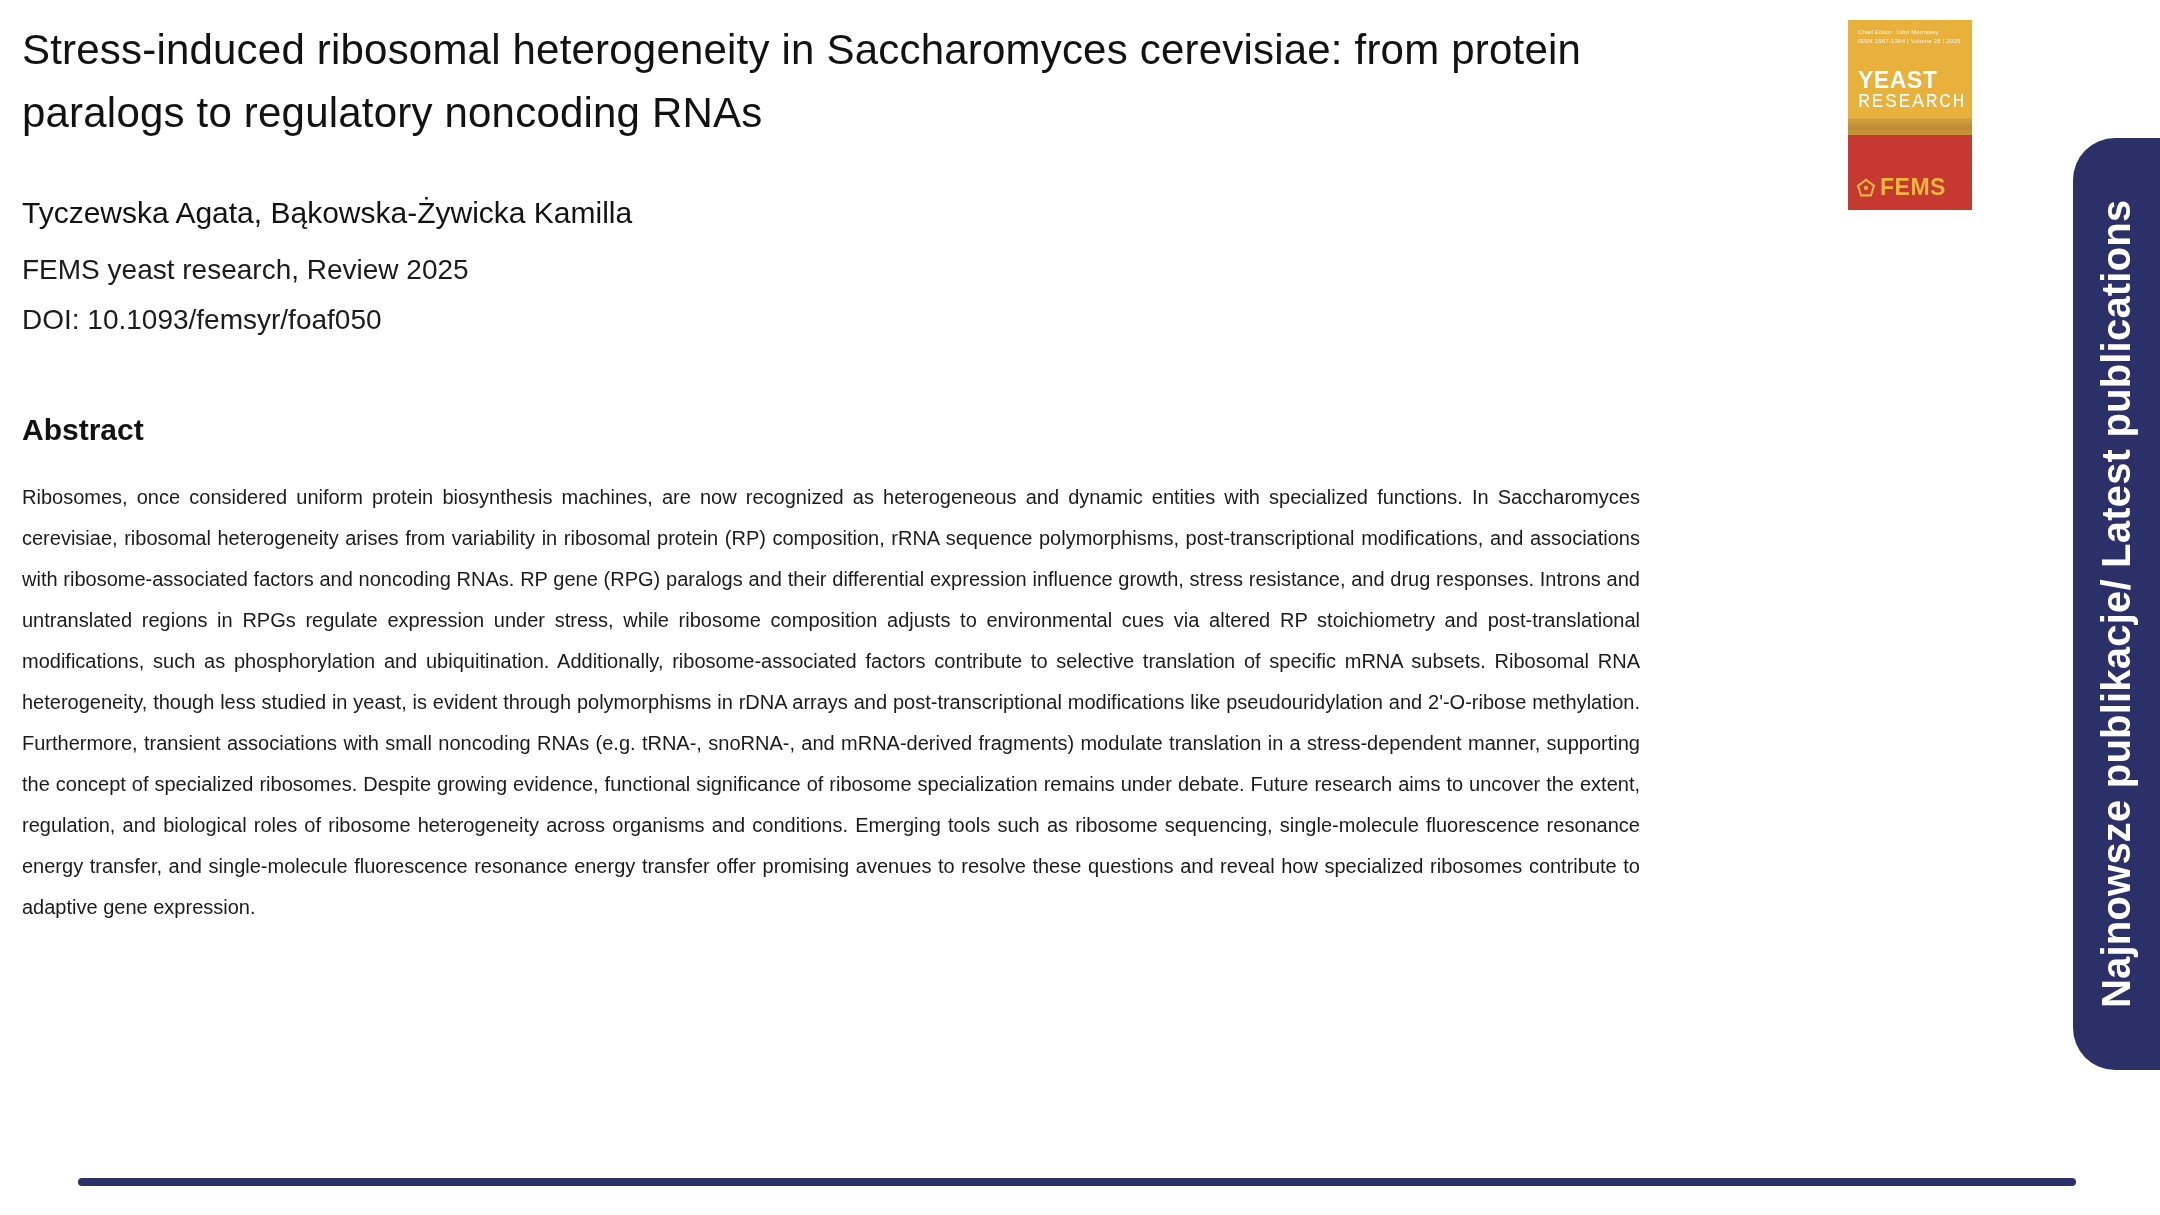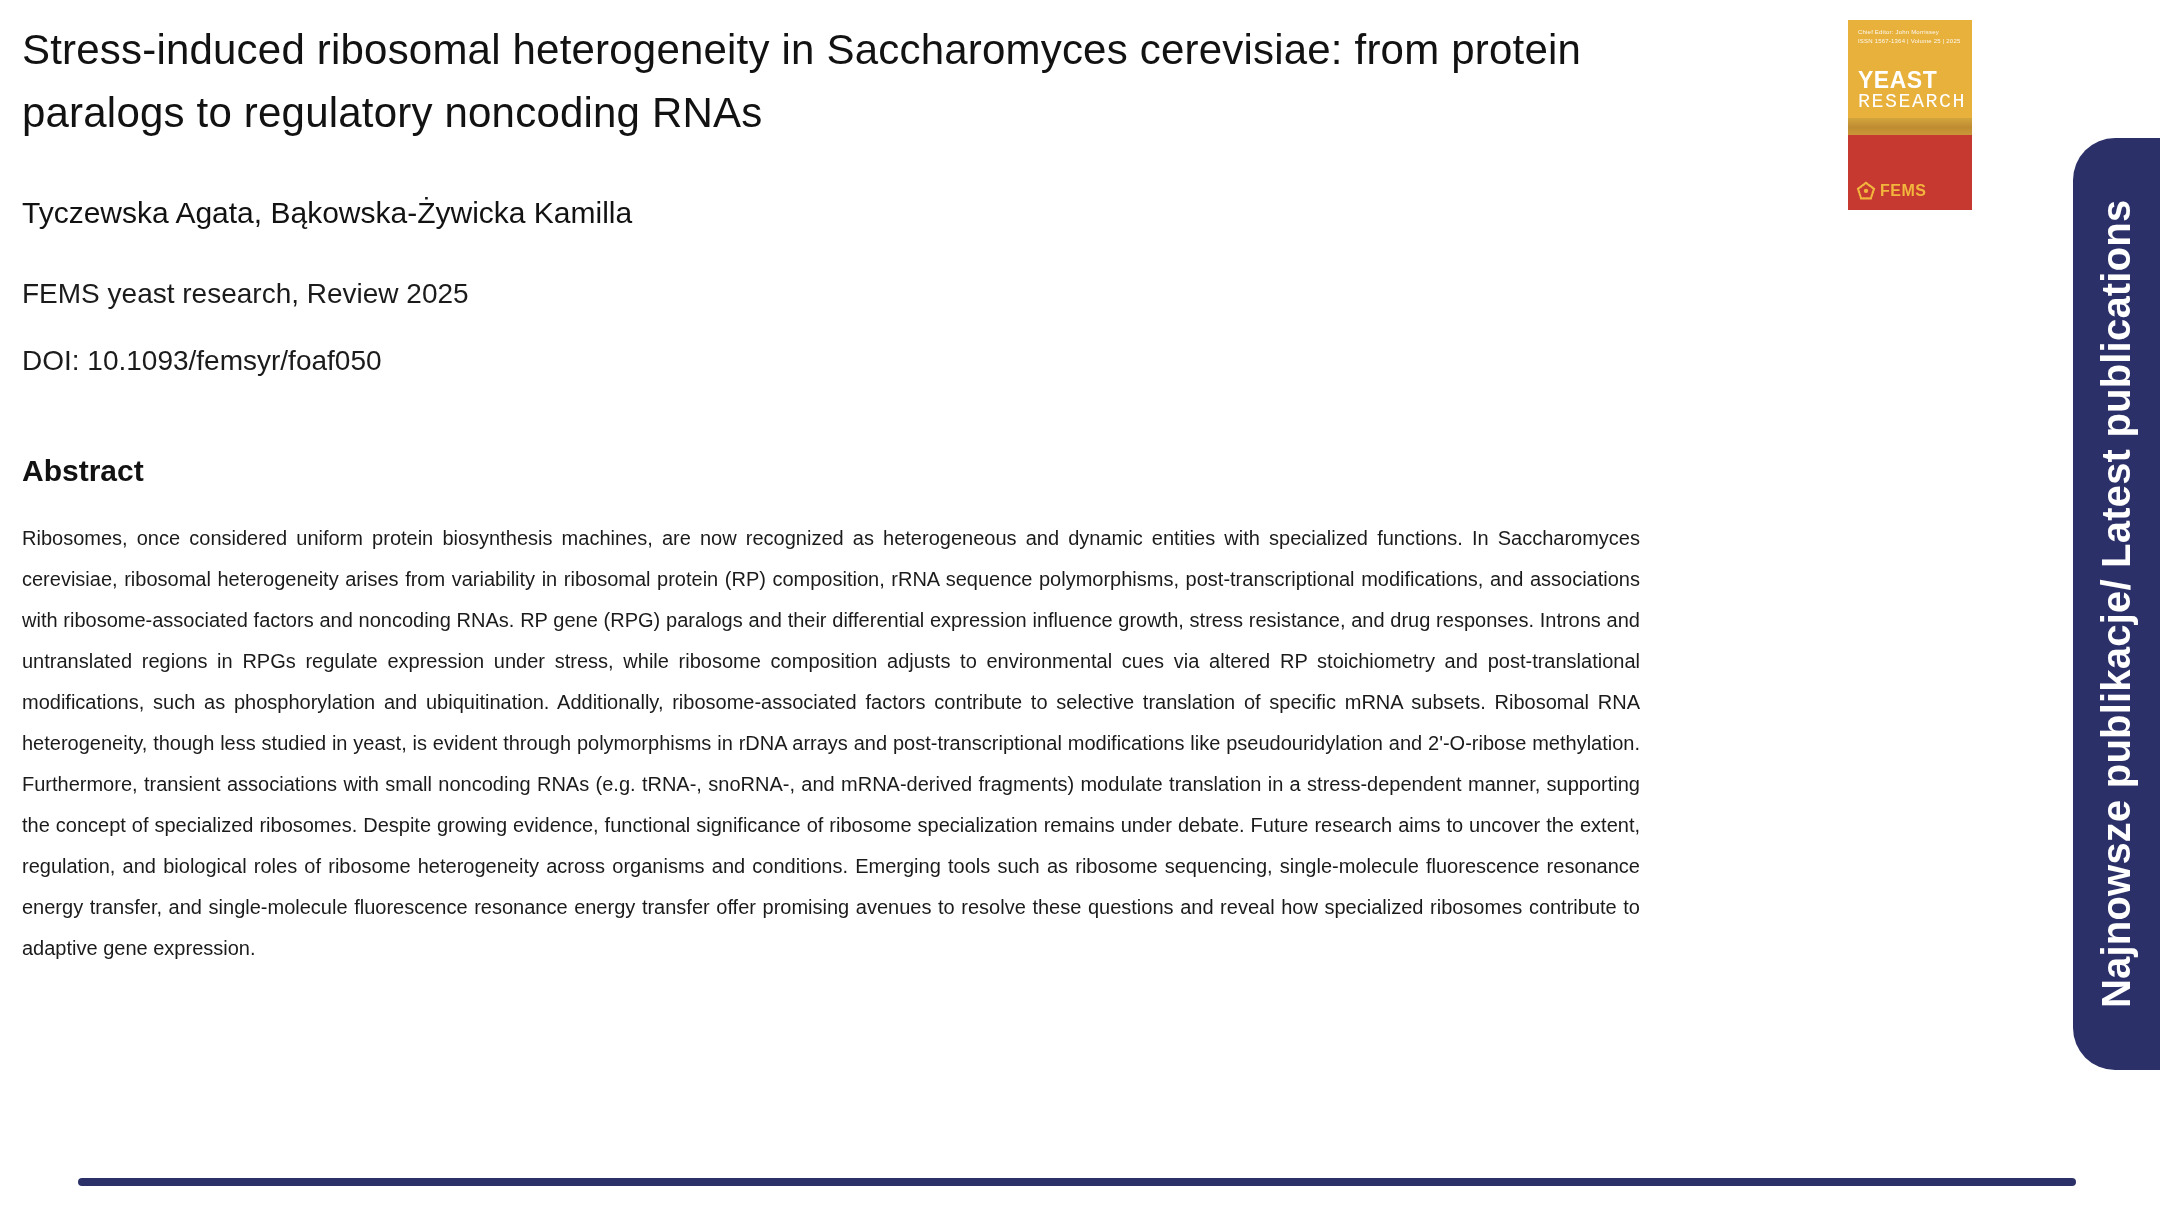--- a/index.html
+++ b/index.html
@@ -25,26 +25,26 @@
     color:#121212;
     letter-spacing:0.2px;
   }
   .pub-authors{
     margin-top:52px;
     font-size:30px;
     font-weight:400;
     color:#121212;
   }
   .pub-journal{
-    margin-top:48px;
+    margin-top:24px;
     font-size:28px;
     color:#1b1b1b;
   }
   .pub-doi{
-    margin-top:35px;
+    margin-top:18px;
     font-size:28px;
     color:#1b1b1b;
   }
   .abstract-heading{
     margin-top:77px;
     font-size:30px;
     font-weight:700;
     color:#121212;
   }
   .abstract-text{
@@ -106,21 +106,21 @@
   }
   .fems-logo{
     position:absolute;
     left:8px; bottom:9px;
     display:flex;
     align-items:center;
     gap:4px;
   }
   .fems-logo svg{ display:block; }
   .fems-logo-text{
-    font-size:16px;
+    font-size:23px;
     font-weight:700;
     color:var(--logo-gold,#f2b63d);
     letter-spacing:0.5px;
   }
 
   
   .latest-tab{
     position:absolute;
     right:0; top:138px;
     width:87px; height:932px;

